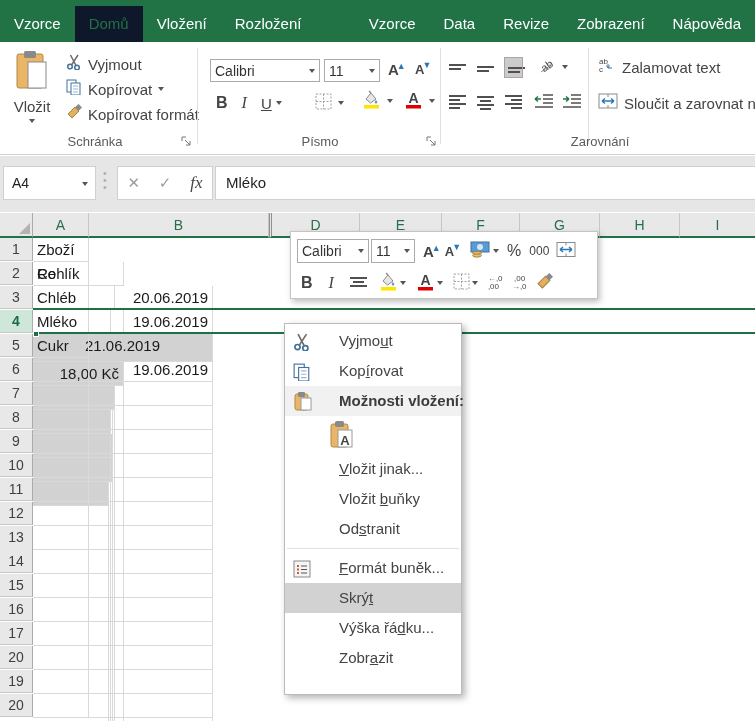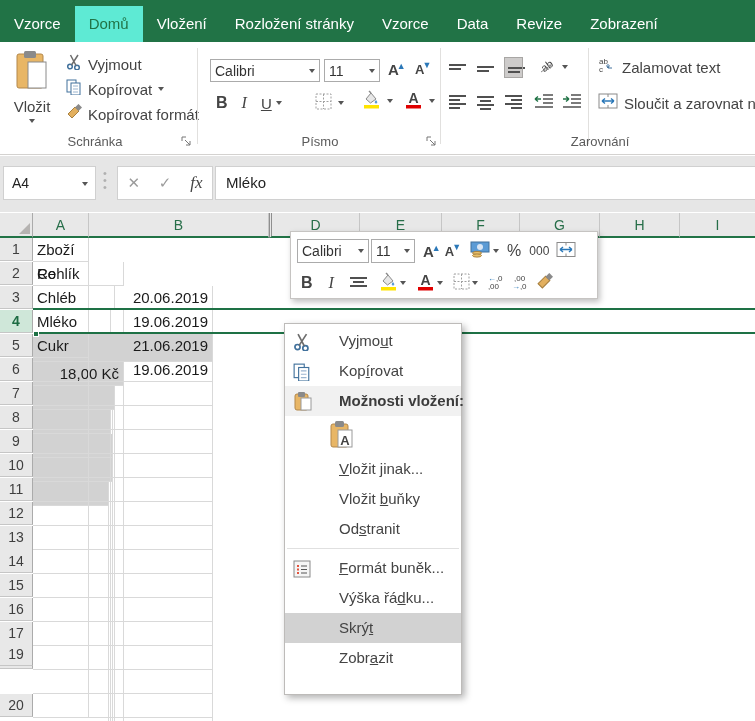--- a/index.html
+++ b/index.html
@@ -4,21 +4,21 @@
 <style>
   * { margin:0; padding:0; box-sizing:border-box; }
   html,body { width:755px; height:721px; overflow:hidden;
     font-family:"Liberation Sans", sans-serif; background:#fff; }
   #stage { position:relative; width:755px; height:721px; }
 
   
   #tabbar { position:absolute; left:0; top:0; width:755px; height:42px;
     background:#217346; display:flex; align-items:flex-end; }
   .tab { color:#fff; font-size:15px; padding:0 14px; height:36px; line-height:36px; }
-  .tab.active { background:#5eead4; color:#217346;margin-top:31px; }
+  .tab.active { background:#0f172a; color:#217346;margin-top:31px; }
 
   
   #ribbon { position:absolute; left:0; top:42px; width:755px; height:113px;
     background:#ffffff; border-bottom:1px solid #d4d2d0; color:#444; }
   .group-divider { position:absolute; top:6px; height:96px; width:1px; background:#e1e0de; }
   .group-label { position:absolute; top:92px; font-size:13px; color:#5b5b5b; text-align:center; }
   .launcher { position:absolute; top:93px; width:13px; height:13px; border:1px solid transparent; }
   .launcher svg { display:block; }
   .rbtn-label { font-size:15px; color:#444; }
   .caret { display:inline-block; width:0; height:0; border-left:3.5px solid transparent;
@@ -100,20 +100,21 @@
 
   <div id="tabbar">
       <div class="tab">Vzorce</div>
       <div class="tab active">Domů</div>
       <div class="tab">Vložení</div>
       <div class="tab">Rozložení stránky</div>
       <div class="tab">Vzorce</div>
       <div class="tab">Data</div>
       <div class="tab">Revize</div>
       <div class="tab">Zobrazení</div>
+      <div class="tab">Nápověda</div>
     </div>
 
   <div id="ribbon">
 
     <div id="paste-big">
       <span>
         <svg width="36" height="42" viewBox="0 0 36 42">
           <rect x="3" y="4" width="26" height="34" rx="2" fill="#e8b666" stroke="#b3874a"></rect>
           <rect x="10" y="1" width="12" height="7" rx="1.5" fill="#8a8a8a"></rect>
           <rect x="14" y="12" width="18" height="26" fill="#fff" stroke="#8a8a8a"></rect>
@@ -342,21 +343,21 @@
         <div class="rowhead" style="top: 218px; height: 23px; line-height: 23px;">9</div>
         <div class="rowhead" style="top: 242px; height: 23px; line-height: 23px;">10</div>
         <div class="rowhead" style="top: 266px; height: 23px; line-height: 23px;">11</div>
         <div class="rowhead" style="top: 290px; height: 23px; line-height: 23px;">12</div>
         <div class="rowhead" style="top: 314px; height: 35px; line-height: 23px;">13</div>
         <div class="rowhead" style="top: 338px; height: 23px; line-height: 23px;">14</div>
         <div class="rowhead" style="top: 362px; height: 23px; line-height: 23px;">15</div>
         <div class="rowhead" style="top: 386px; height: 23px; line-height: 23px;">16</div>
         <div class="rowhead" style="top: 410px; height: 23px; line-height: 23px;">17</div>
         <div class="rowhead" style="top: 434px; height: 23px; line-height: 23px;">20</div>
-        <div class="rowhead" style="top: 431px; height: 23px; line-height: 23px;">19</div>
+        <div class="rowhead" style="top: 458px; height: 23px; line-height: 23px;">19</div>
         <div class="rowhead" style="top: 482px; height: 23px; line-height: 23px;">20</div>
       </div>
     <div id="cells">
         <div class="gridrow" style="top: 26px;">
           <div class="cell" style="width: 56px; height: 24px;">Zboží</div>
           <div class="cell" style="width: 91px; height: 24px;">Ce</div>
           <div class="cell" style="width: 82px; height: 24px;"></div>
           <div class="cell" style="width: 78px; height: 24px;"></div>
           <div class="cell" style="width: 80px; height: 24px;"></div>
           <div class="cell" style="width: 80px; height: 24px;"></div>
@@ -377,21 +378,21 @@
           <div class="cell right" style="width: 180px; height: 24px;">19.06.2019</div>
           <div class="cell right" style="width: 91px; height: 24px;">30,00 Kč</div>
           <div class="cell" style="width: 82px; height: 24px;"></div>
           <div class="cell" style="width: 78px; height: 24px;"></div>
           <div class="cell" style="width: 80px; height: 24px;"></div>
           <div class="cell" style="width: 80px; height: 24px;"></div>
           <div class="cell" style="width: 76px; height: 24px;"></div>
         </div>
         <div class="gridrow" style="top: 98px;">
           <div class="cell" style="width: 56px; height: 24px; background: rgb(255, 255, 255);">Mléko</div>
-          <div class="cell right" style="width: 180px; height: 28px; background: rgb(210, 210, 210);">21.06.2019</div>
+          <div class="cell right" style="width: 180px; height: 28px; background: rgb(210, 210, 210); text-align: center;">21.06.2019</div>
           <div class="cell right" style="width: 91px; height: 24px; background: rgb(210, 210, 210);">18,00 Kč</div>
           <div class="cell" style="width: 82px; height: 24px; background: rgb(210, 210, 210);"></div>
           <div class="cell" style="width: 78px; height: 24px; background: rgb(210, 210, 210);"></div>
           <div class="cell" style="width: 80px; height: 24px; background: rgb(210, 210, 210);"></div>
           <div class="cell" style="width: 80px; height: 24px; background: rgb(210, 210, 210);"></div>
           <div class="cell" style="width: 76px; height: 24px; background: rgb(210, 210, 210);"></div>
         </div>
         <div class="gridrow" style="top: 122px;">
           <div class="cell" style="width: 56px; height: 24px;">Cukr</div>
           <div class="cell right" style="width: 180px; height: 24px;">19.06.2019</div>
@@ -657,18 +658,18 @@
       </div>
       <div class="mi"><span><u>V</u>ložit jinak...</span></div>
       <div class="mi"><span>Vložit <u>b</u>uňky</span></div>
       <div class="mi"><span>Od<u>s</u>tranit</span></div>
       <div class="mi-sep"></div>
       <div class="mi"><span><u>F</u>ormát buněk...</span><span class="mi-icon"><svg width="18" height="18" viewBox="0 0 18 18">
             <rect x="1" y="1" width="16" height="16" fill="#f5f5f5" stroke="#8a8a8a"></rect>
             <path d="M4 5h2v2H4z M4 8.5h2v2H4z M4 12h2v2H4z" fill="#e3543f"></path>
             <path d="M8 6h6 M8 9.5h6 M8 13h6" stroke="#555"></path>
           </svg></span></div>
+      <div class="mi hl"><span>Skrý<u>t</u></span></div>
       <div class="mi"><span>Výška řá<u>d</u>ku...</span></div>
-      <div class="mi hl"><span>Skrý<u>t</u></span></div>
       <div class="mi"><span>Zobr<u>a</u>zit</span></div>
     </div>
 
 </div>
 
 </body></html>

